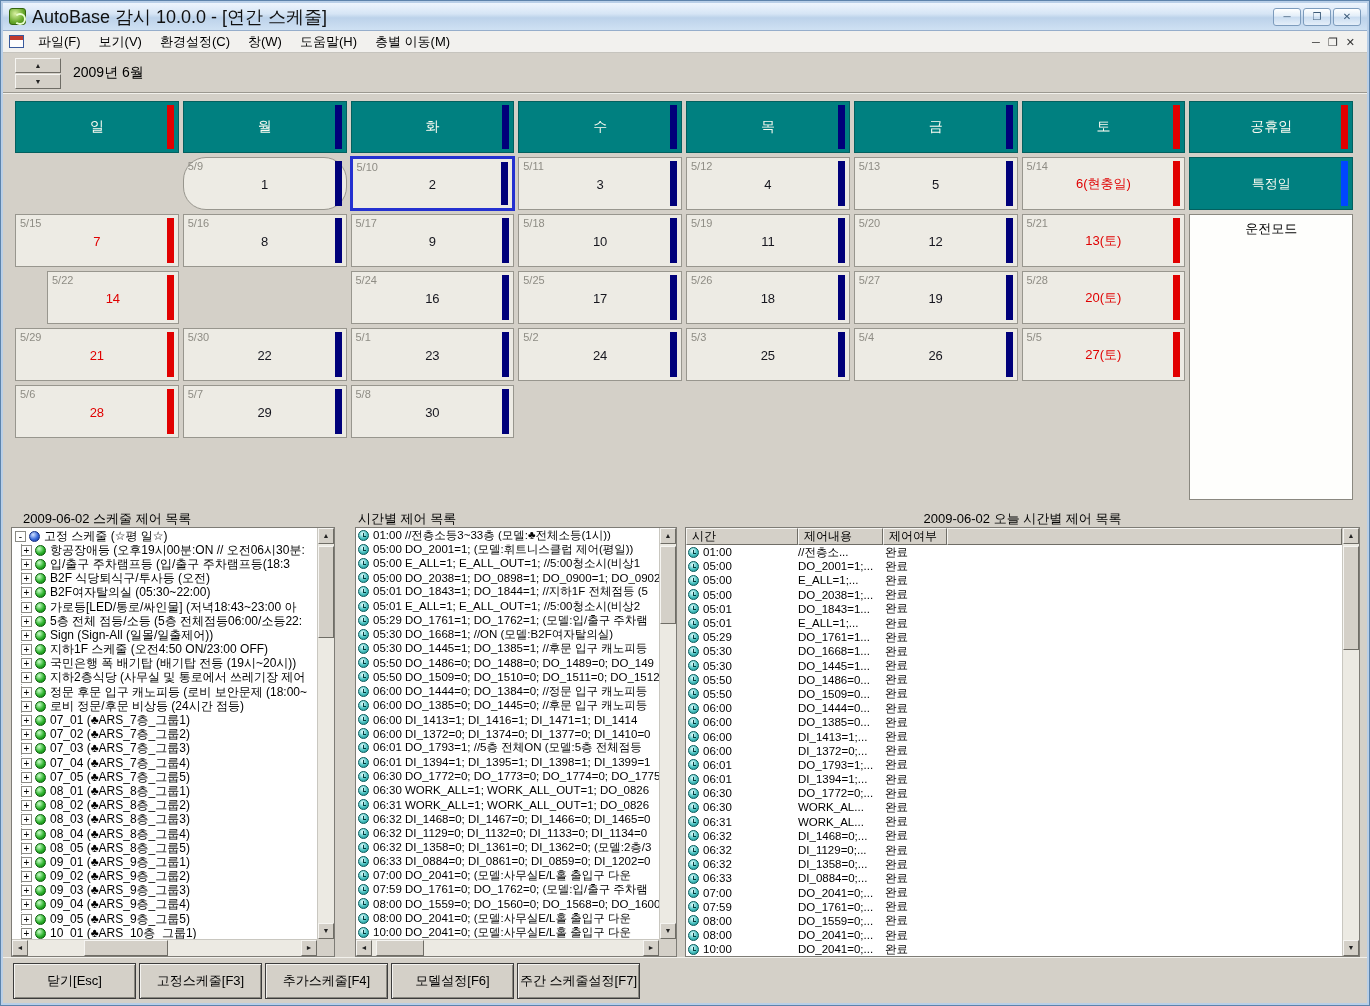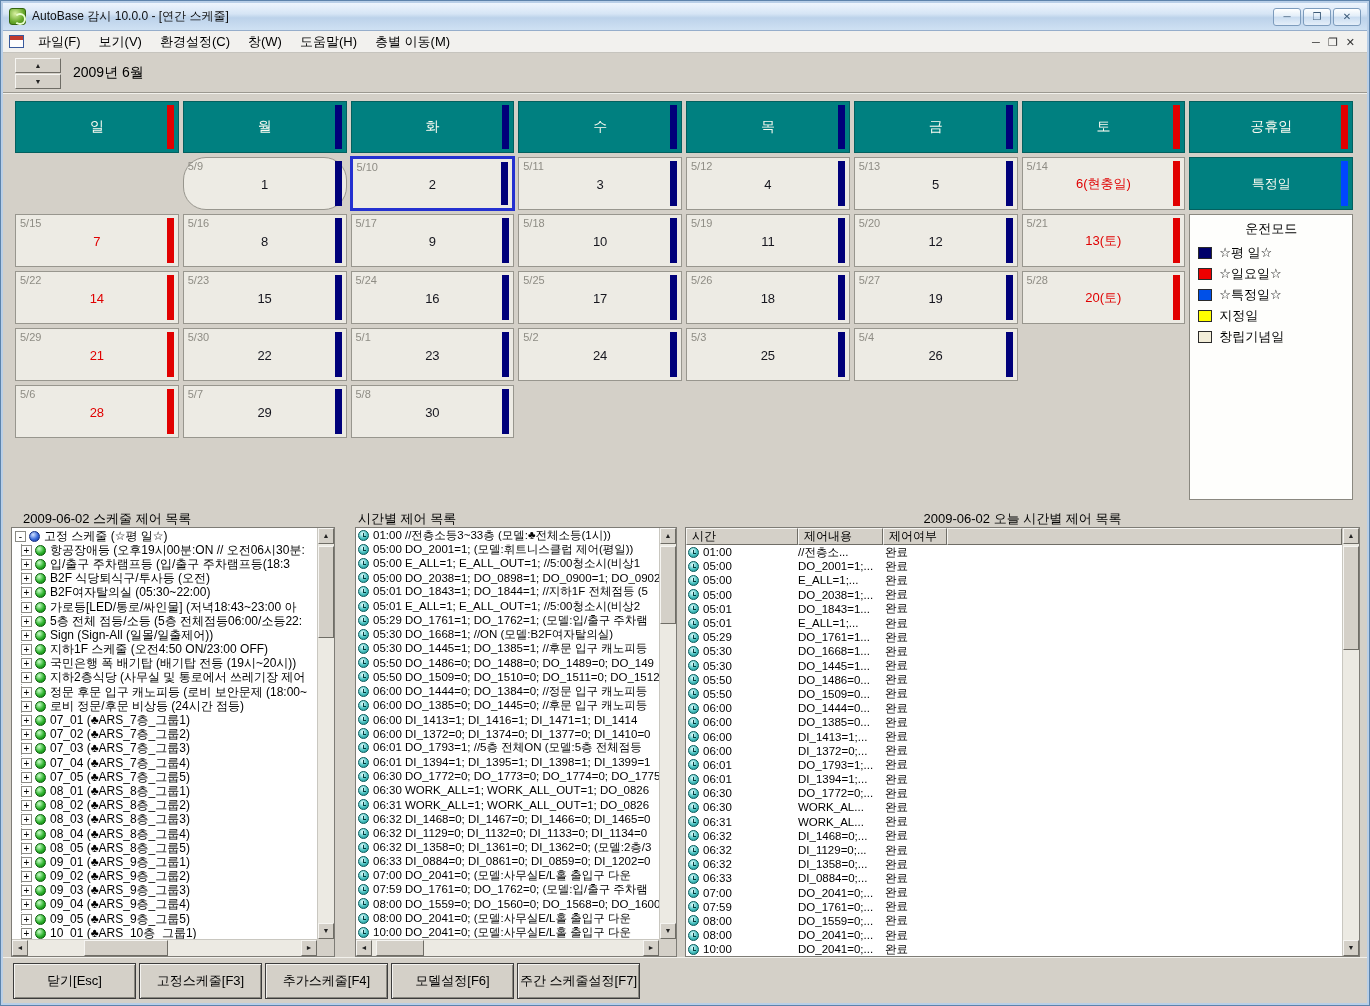--- a/index.html
+++ b/index.html
@@ -3,21 +3,21 @@
 <meta charset="utf-8">
 <style>
 *{box-sizing:border-box;margin:0;padding:0;}
 html,body{width:1370px;height:1006px;overflow:hidden;}
 body{font-family:"Liberation Sans","DejaVu Sans",sans-serif;background:#d4d0c8;position:relative;}
 .window{position:absolute;inset:0;border:3px solid #b9cfe8;outline:1px solid #5d83ab;outline-offset:-1px;background:#d4d0c8;display:flex;flex-direction:column;}
 
 .titlebar{height:28px;flex:none;background:linear-gradient(180deg,#eef5fd 0%,#d6e5f5 40%,#bcd2ea 55%,#cfe1f3 100%);display:flex;align-items:center;padding:0 6px;border-bottom:1px solid #96aecb;}
 .app-icon{width:17px;height:17px;margin-right:6px;border-radius:3px;background:radial-gradient(circle at 35% 32%,#d8f0a0,#66a82a 60%,#3e7c12);border:1px solid #35660f;position:relative;flex:none;}
 .app-icon::after{content:"";position:absolute;left:4px;top:4px;width:8px;height:8px;border-radius:50%;border:2px solid #eaffd0;border-left-color:transparent;}
-.title-text{font-size:12px;color:#101010;}
+.title-text{font-size:18px;color:#101010;}
 .win-btns{margin-left:auto;display:flex;gap:2px;}
 .win-btn{width:28px;height:18px;border:1px solid #7d9cbd;border-radius:3px;background:linear-gradient(180deg,#ffffff,#e2edf8 45%,#c9dcf0 50%,#e4eef9);color:#3c5a78;font-size:10px;line-height:16px;text-align:center;cursor:default;}
 
 .menubar{height:22px;flex:none;background:#f2f1ee;border-bottom:1px solid #c6c4be;display:flex;align-items:center;padding:0 4px;}
 .menu-doc-icon{width:15px;height:13px;margin:0 5px 0 2px;background:#fdfdfd;border:1px solid #3a5a9c;position:relative;flex:none;}
 .menu-doc-icon::before{content:"";position:absolute;left:0;top:0;right:0;height:4px;background:#c23a2e;}
 .menu-item{padding:2px 9px;font-size:13px;color:#000;cursor:default;}
 .mdi-btns{margin-left:auto;display:flex;gap:8px;padding-right:8px;}
 .mdi-btn{font-size:11px;color:#333;line-height:14px;cursor:default;}
 
@@ -132,42 +132,20 @@
   </div>
 
   <div class="calendar">
     <div class="cal-grid" id="cal-grid">
       <div class="cal-special">
         <span>특정일</span>
         <div class="stripe" id="special-stripe" style="background: rgb(0, 70, 255);"></div>
       </div>
       <div class="legend-box">
         <div class="legend-title">운전모드</div>
-        <div id="legend-rows">
-            <div class="legend-row">
-              <span class="legend-swatch" style="background: rgb(0, 0, 106);"></span>
-              <span class="legend-label">☆평 일☆</span>
-            </div>
-            <div class="legend-row">
-              <span class="legend-swatch" style="background: rgb(238, 0, 0);"></span>
-              <span class="legend-label">☆일요일☆</span>
-            </div>
-            <div class="legend-row">
-              <span class="legend-swatch" style="background: rgb(0, 80, 232);"></span>
-              <span class="legend-label">☆특정일☆</span>
-            </div>
-            <div class="legend-row">
-              <span class="legend-swatch" style="background: rgb(255, 255, 0);"></span>
-              <span class="legend-label">지정일</span>
-            </div>
-            <div class="legend-row">
-              <span class="legend-swatch" style="background: rgb(242, 237, 216);"></span>
-              <span class="legend-label">창립기념일</span>
-            </div>
-          </div>
       </div>
     <div class="cal-header" style="grid-area: 1 / 1;">
           <span>일</span>
           <div class="stripe" style="background: rgb(225, 0, 0);"></div>
         </div>
         <div class="cal-header" style="grid-area: 1 / 2;">
           <span>월</span>
           <div class="stripe" style="background: rgb(0, 0, 122);"></div>
         </div>
         <div class="cal-header" style="grid-area: 1 / 3;">
@@ -253,29 +231,24 @@
         <div class="cal-cell" style="grid-area: 3 / 6;">
           <div class="cal-lunar">5/20</div>
           <div class="cal-day">12</div>
           <div class="stripe" style="background: rgb(0, 0, 122);"></div>
         </div>
         <div class="cal-cell" style="grid-area: 3 / 7;">
           <div class="cal-lunar">5/21</div>
           <div class="cal-day red">13(토)</div>
           <div class="stripe" style="background: rgb(225, 0, 0);"></div>
         </div>
-        <div class="cal-cell" style="grid-area: 4 / 1;">
+        <div class="cal-cell" style="grid-area: 4 / 1; margin-left: 32px;">
           <div class="cal-lunar">5/22</div>
           <div class="cal-day red">14</div>
           <div class="stripe" style="background: rgb(225, 0, 0);"></div>
-        </div>
-        <div class="cal-cell" style="grid-area: 4 / 2;">
-          <div class="cal-lunar">5/23</div>
-          <div class="cal-day">15</div>
-          <div class="stripe" style="background: rgb(0, 0, 122);"></div>
         </div>
         <div class="cal-cell" style="grid-area: 4 / 3;">
           <div class="cal-lunar">5/24</div>
           <div class="cal-day">16</div>
           <div class="stripe" style="background: rgb(0, 0, 122);"></div>
         </div>
         <div class="cal-cell" style="grid-area: 4 / 4;">
           <div class="cal-lunar">5/25</div>
           <div class="cal-day">17</div>
           <div class="stripe" style="background: rgb(0, 0, 122);"></div>
@@ -317,20 +290,25 @@
         </div>
         <div class="cal-cell" style="grid-area: 5 / 5;">
           <div class="cal-lunar">5/3</div>
           <div class="cal-day">25</div>
           <div class="stripe" style="background: rgb(0, 0, 122);"></div>
         </div>
         <div class="cal-cell" style="grid-area: 5 / 6; text-decoration: underline;">
           <div class="cal-lunar">5/4</div>
           <div class="cal-day">26</div>
           <div class="stripe" style="background: rgb(0, 0, 122);"></div>
+        </div>
+        <div class="cal-cell" style="grid-area: 5 / 7;">
+          <div class="cal-lunar">5/5</div>
+          <div class="cal-day red">27(토)</div>
+          <div class="stripe" style="background: rgb(225, 0, 0);"></div>
         </div>
         <div class="cal-cell" style="grid-area: 6 / 1;">
           <div class="cal-lunar">5/6</div>
           <div class="cal-day red">28</div>
           <div class="stripe" style="background: rgb(225, 0, 0);"></div>
         </div>
         <div class="cal-cell" style="grid-area: 6 / 2;">
           <div class="cal-lunar">5/7</div>
           <div class="cal-day">29</div>
           <div class="stripe" style="background: rgb(0, 0, 122);"></div>

